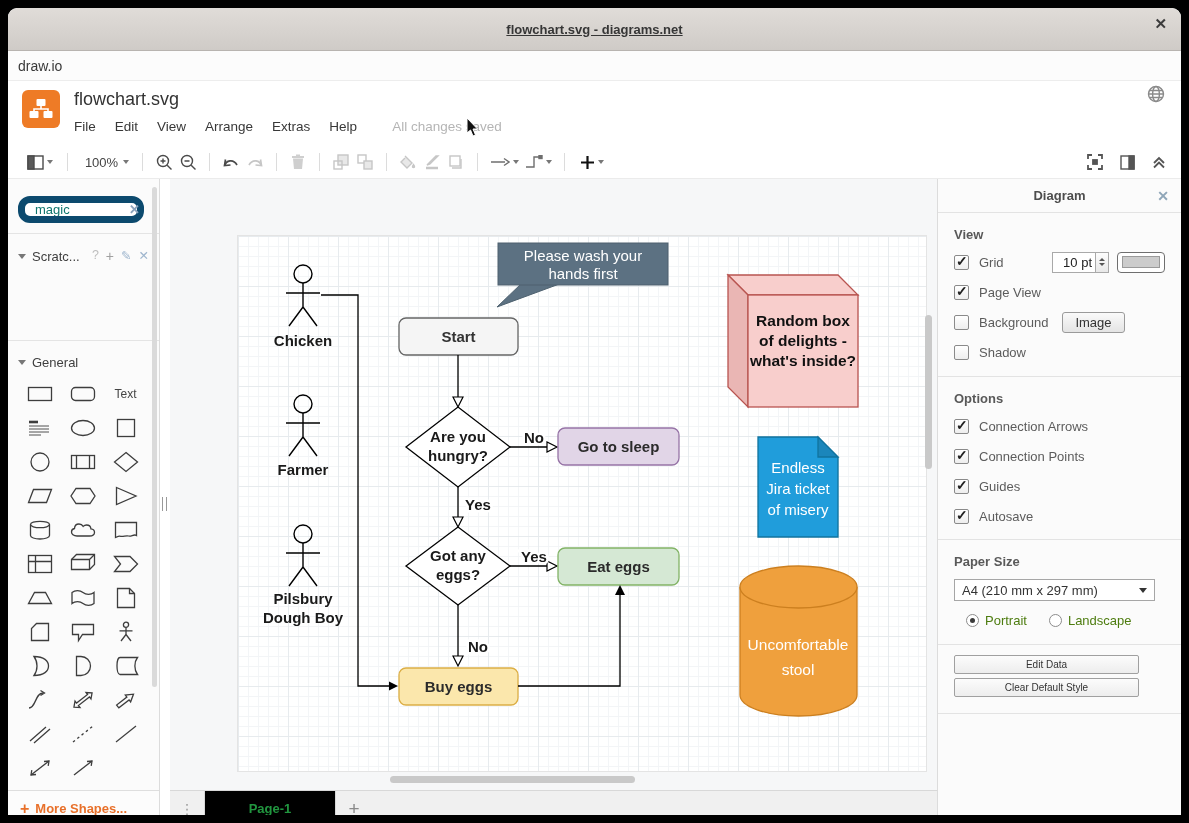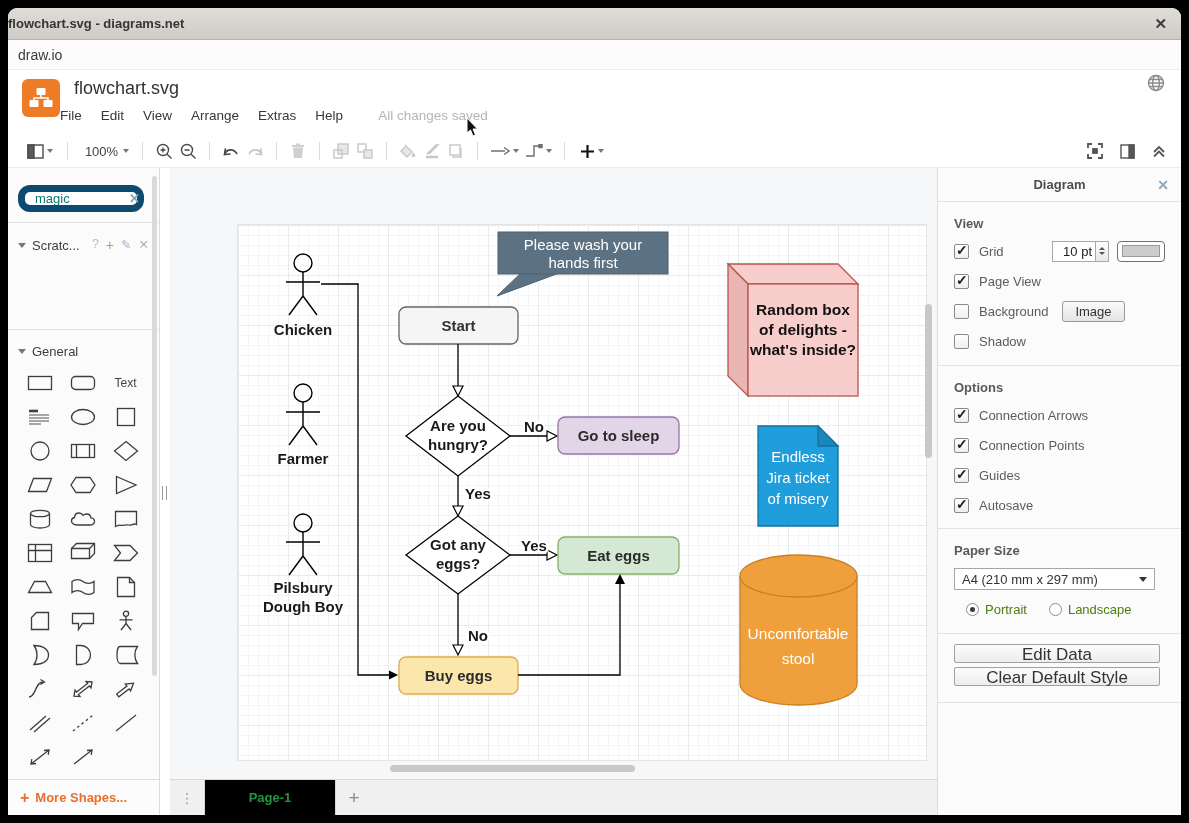--- a/index.html
+++ b/index.html
@@ -1,32 +1,32 @@
 <!DOCTYPE html>
 <html><head>
 <meta charset="utf-8">
 <style>
   * { box-sizing: border-box; margin: 0; padding: 0; }
   html,body { width:1189px; height:823px; background:#000; font-family:"Liberation Sans",sans-serif; }
   .window { position:absolute; left:8px; top:8px; width:1173px; height:807px; background:#fff;
             border-radius:9px 9px 0 0; overflow:hidden; }
   
-  .titlebar { height:32px; background:linear-gradient(#e0dcd8,#cfcbc7); border-bottom:1px solid #b8b4b0;
-              display:flex; align-items:center; justify-content:flex-start; position:relative;
-              font-size:13px; font-weight:bold; color:#363636; border-radius:9px 9px 0 0;}
+  .titlebar { height:43px; background:linear-gradient(#e0dcd8,#cfcbc7); border-bottom:1px solid #b8b4b0;
+              display:flex; align-items:center; justify-content:center; position:relative;
+              font-size:13px; font-weight:bold; color:#363636; border-radius:9px 9px 0 0;text-decoration:underline;}
   .win-close { position:absolute; right:14px; top:7px; font-size:15px; color:#3c3c3c; cursor:default; line-height:18px;}
   
   .appbar { height:30px; background:#fcfcfc; border-bottom:1px solid #ededed; display:flex; align-items:center;
             padding-left:10px; font-size:14px; color:#3a3a3a; }
   
   .header { height:65px; background:#fff; position:relative; }
   .logo { position:absolute; left:14px; top:9px; width:38px; height:38px; border-radius:6px;
           background:#ee7b26; display:flex; align-items:center; justify-content:center; }
   .filename { position:absolute; left:66px; top:8px; font-size:18px; color:#333; }
-  .menurow { position:absolute; left:52px; top:38px; display:flex; gap:19px; font-size:13.5px; color:#383838; align-items:center;}
+  .menurow { position:absolute; left:66px; top:38px; display:flex; gap:19px; font-size:13.5px; color:#383838; align-items:center;}
   .menurow span { cursor:default; }
   .saved { color:#b5b5b5; margin-left:16px; }
   .globe { position:absolute; right:16px; top:4px; }
   .cursor { position:absolute; left:458px; top:110px; z-index:50; }
   
   .toolbar { height:32px; background:#fff; display:flex; align-items:center; padding:0 10px 0 14px;justify-content:center; }
   .tb { border:none; background:none; width:24px; height:24px; display:flex; align-items:center; justify-content:center; padding:0;}
   .caret { width:0; height:0; border-left:3.5px solid transparent; border-right:3.5px solid transparent;
            border-top:4px solid #777; margin-left:3px; }
   .tsep { width:1px; height:18px; background:#dcdcdc; margin:0 9px; }
@@ -104,22 +104,22 @@
   .minibtn { height:21px; padding:0 12px; border:1px solid #9a9a9a; border-radius:3px;
              background:linear-gradient(#fafafa,#e4e4e4); font-size:13px; color:#333; margin-left:14px;
              font-family:"Liberation Sans",sans-serif;}
   .pselect { width:201px; height:22px; border:1px solid #a6a6a6; background:#fff; display:flex; align-items:center;
              padding:0 7px; color:#333; justify-content:space-between; margin:2px 0 12px 0;}
   .sel-arrow { width:0;height:0;border-left:4px solid transparent;border-right:4px solid transparent;border-top:5px solid #333;}
   .radiorow { display:flex; align-items:center; gap:6px; padding-left:12px; margin-bottom:4px;}
   .radio { width:13px; height:13px; border:1px solid #8c8c8c; border-radius:50%; background:#fff; position:relative; flex:none;}
   .radio.on::after { content:""; position:absolute; left:3px; top:3px; width:5px; height:5px; border-radius:50%; background:#3b3b3b;}
   .radiolabel { margin-right:16px; color:#4d7c0f;}
-  .widebtn { display:block; width:206px; height:19px; border:1px solid #a0a0a0; border-radius:2px;
-             background:linear-gradient(#fcfcfc,#ededed); font-size:17px; color:#333; margin-bottom:4px;
+  .widebtn { display:block; width:185px; height:19px; border:1px solid #a0a0a0; border-radius:2px;
+             background:linear-gradient(#fcfcfc,#ededed); font-size:10px; color:#333; margin-bottom:4px;
              font-family:"Liberation Sans",sans-serif;}
   .ic { stroke:#4a4a4a; fill:none; stroke-width:1.4;}
   .ic.dis { stroke:#c6c6c6;}
   .svgtxt { font-family:"Liberation Sans",sans-serif; }
 </style>
 </head>
 <body>
 
 <div class="window">
 

